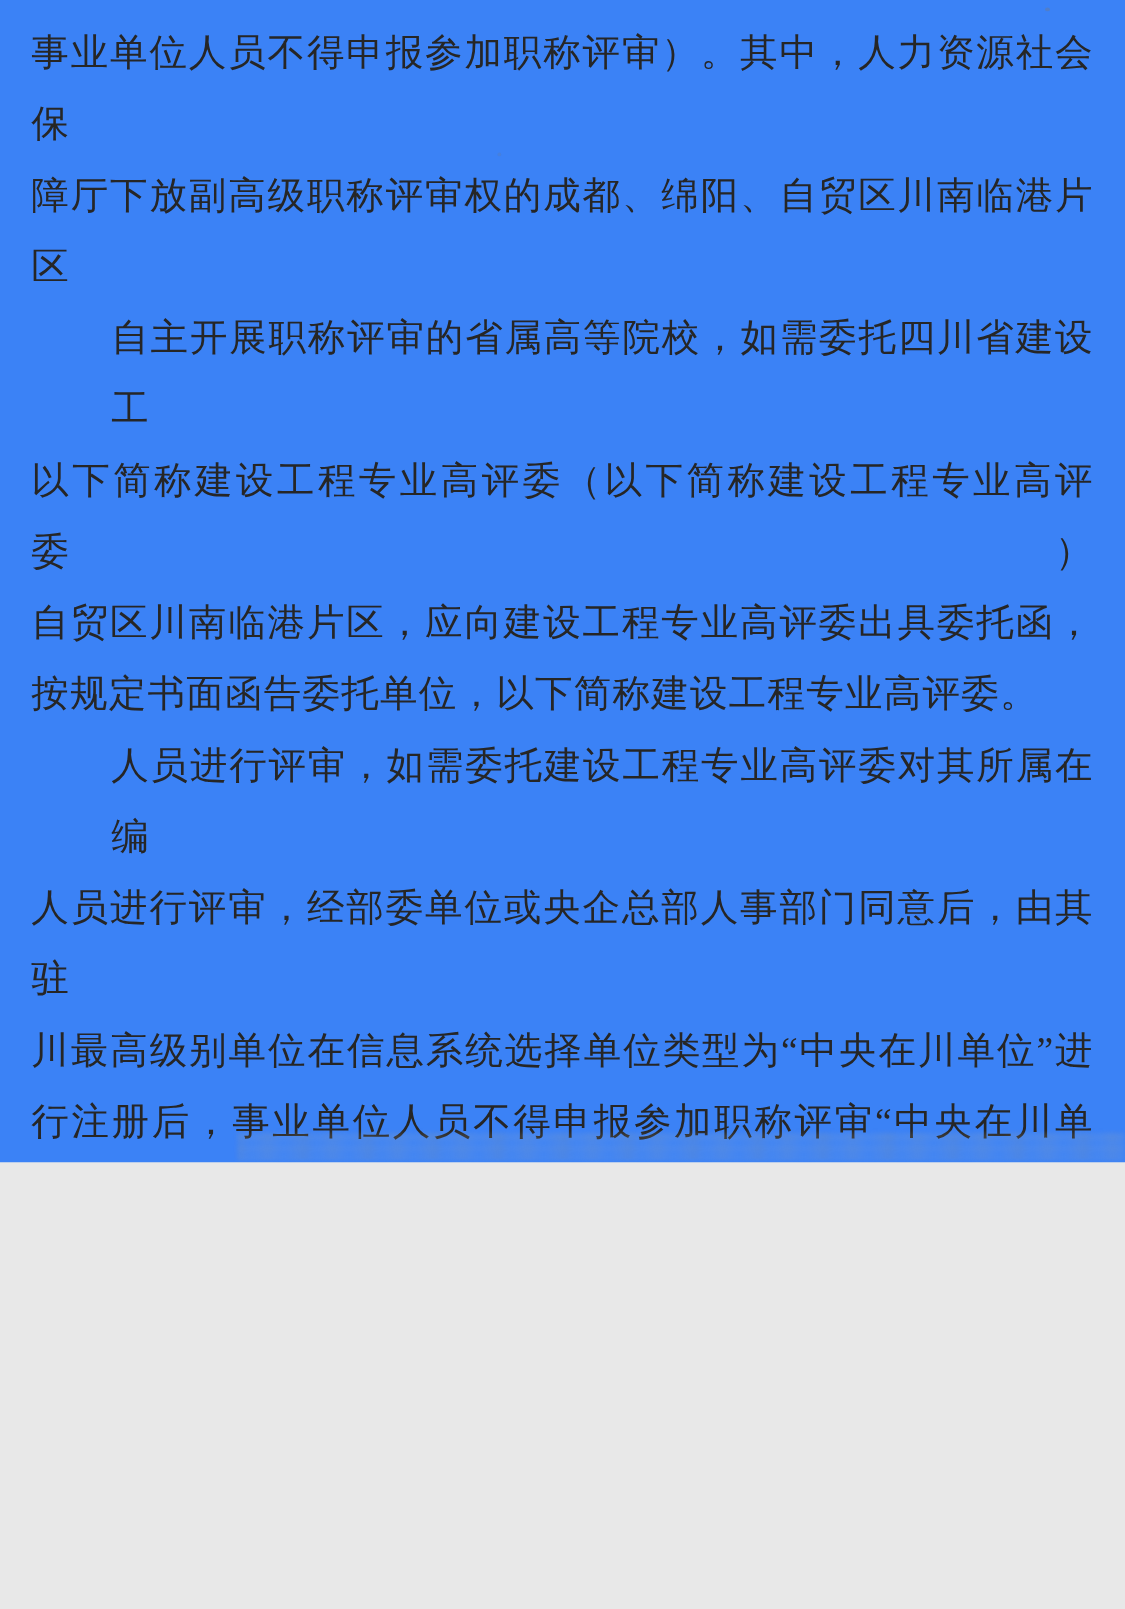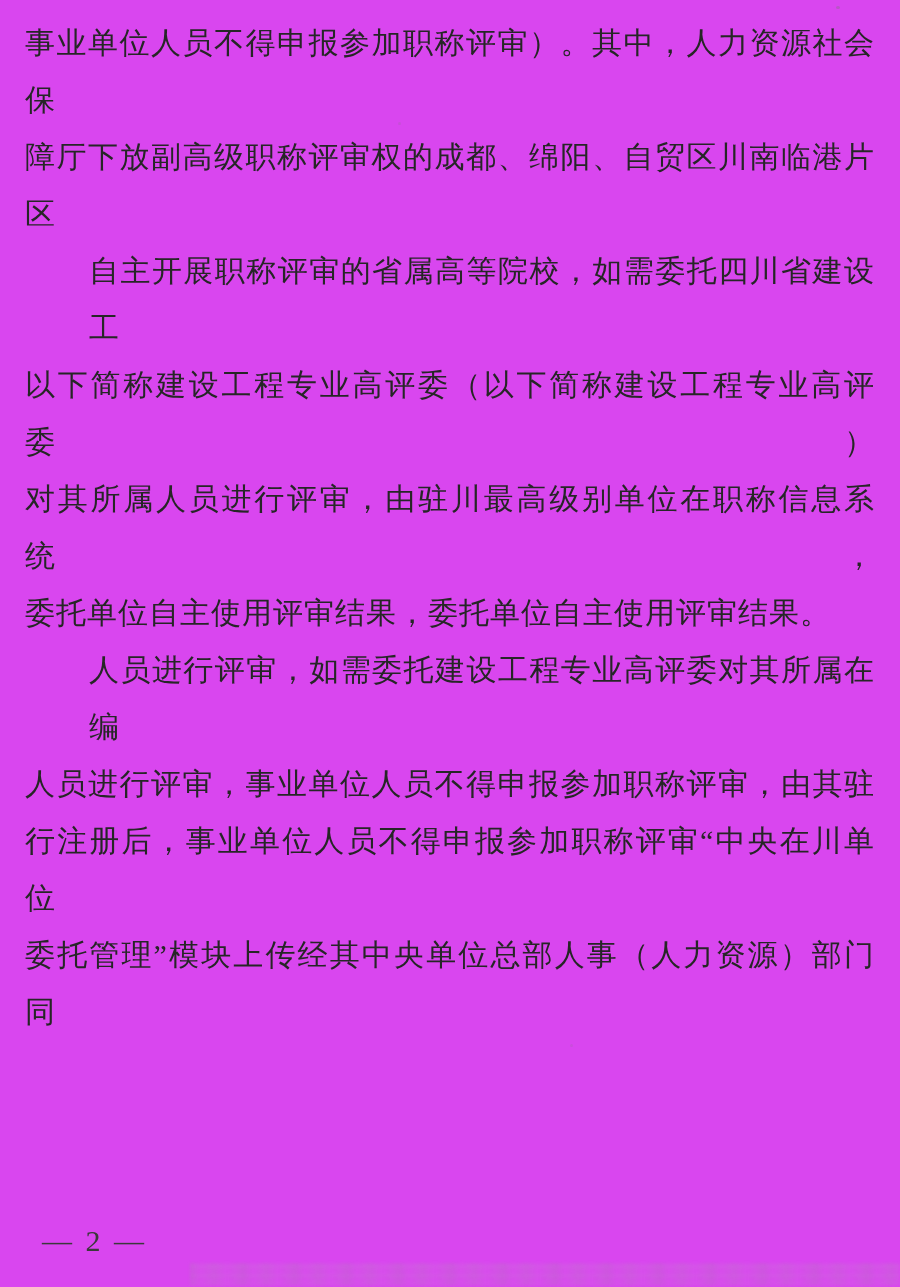--- a/index.html
+++ b/index.html
@@ -3,23 +3,23 @@
 <meta charset="utf-8">
 <style>
   html, body {
     margin: 0;
     padding: 0;
     background: #e8e8e8;
   }
   .page {
     position: relative;
     width: 900px;
-    height: 1287px;
+    height: 930px;
     margin: 0 auto;
-    background: #d946ef;
+    background: #3b82f6;
     overflow: hidden;
     font-family: "Liberation Serif", "DejaVu Serif", serif;
     color: #262626;
   }
   .text-block {
     position: absolute;
     left: 25px;
     top: 14px;
     width: 850px;
   }
@@ -79,25 +79,26 @@
 
 <div class="page">
 
   <div class="text-block">
 
     <div class="ln jf">事业单位人员不得申报参加职称评审）。其中，人力资源社会保</div>
     <div class="ln jf">障厅下放副高级职称评审权的成都、绵阳、自贸区川南临港片区</div>
 
     <div class="ln jf ind">自主开展职称评审的省属高等院校，如需委托四川省建设工</div>
     <div class="ln jf">以下简称建设工程专业高评委（以下简称建设工程专业高评委）</div>
-    <div class="ln jf">对其所属人员进行评审，由驻川最高级别单位在职称信息系统，</div>
-    <div class="ln">委托单位自主使用评审结果，委托单位自主使用评审结果。</div>
+    <div class="ln jf">自贸区川南临港片区，应向建设工程专业高评委出具委托函，</div>
+    <div class="ln">按规定书面函告委托单位，以下简称建设工程专业高评委。</div>
 
     <div class="ln jf ind">人员进行评审，如需委托建设工程专业高评委对其所属在编</div>
-    <div class="ln jf">人员进行评审，事业单位人员不得申报参加职称评审，由其驻</div>
+    <div class="ln jf">人员进行评审，经部委单位或央企总部人事部门同意后，由其驻</div>
+    <div class="ln jf">川最高级别单位在信息系统选择单位类型为“中央在川单位”进</div>
     <div class="ln jf">行注册后，事业单位人员不得申报参加职称评审“中央在川单位</div>
     <div class="ln jf">委托管理”模块上传经其中央单位总部人事（人力资源）部门同</div>
 
   </div>
 
   <div class="footer">— 2 —</div>
 
   <div class="noise-bottom"></div>
   <div class="speck speck-a"></div>
   <div class="speck speck-b"></div>

